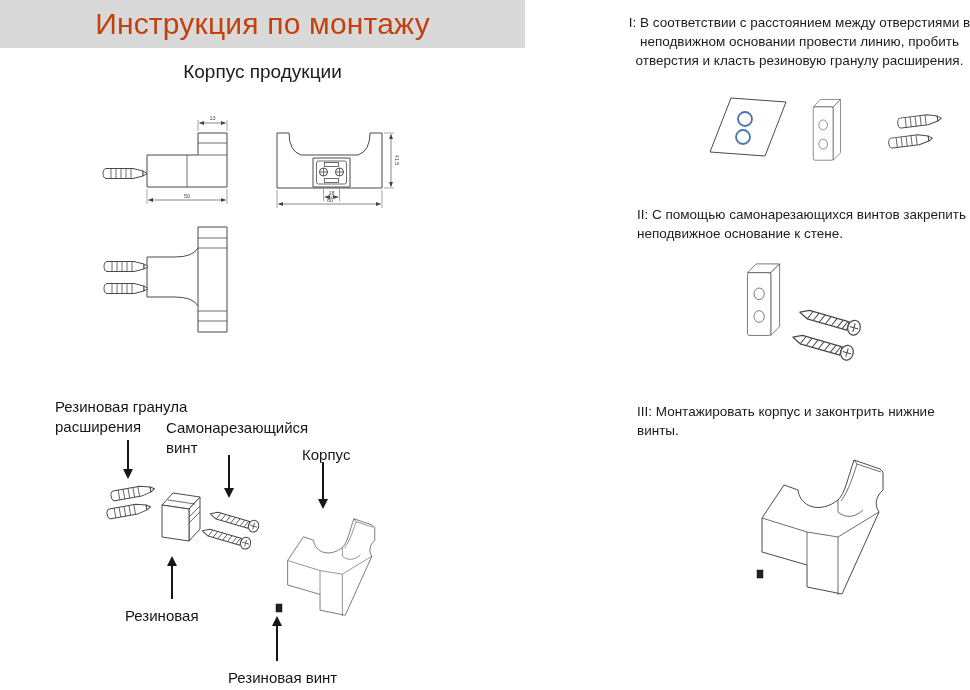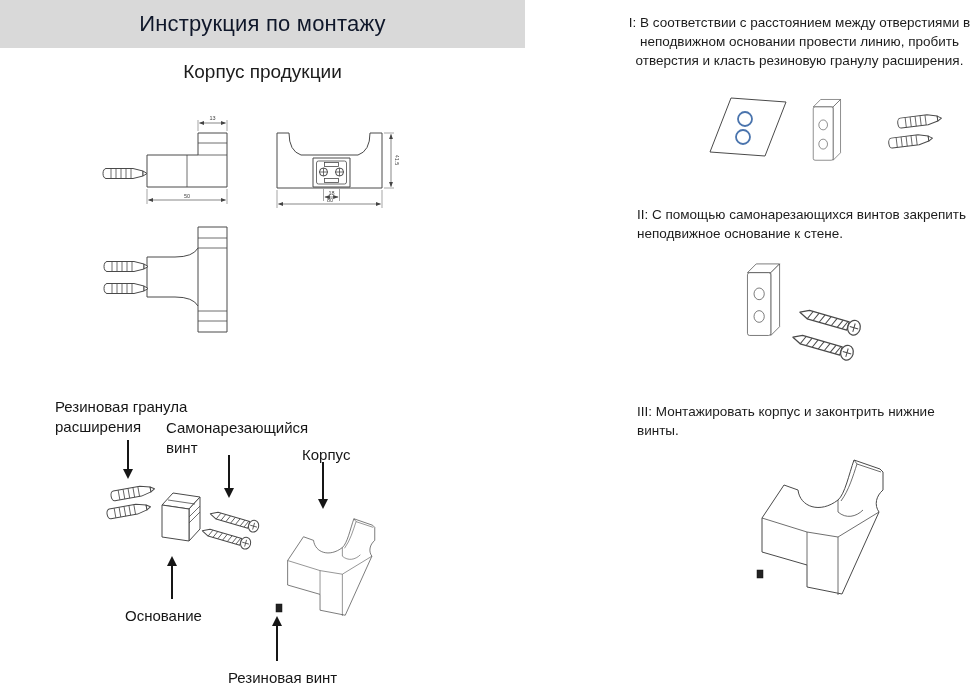--- a/index.html
+++ b/index.html
@@ -9,21 +9,21 @@
     font-family:"Liberation Sans", sans-serif; color:#1f1f1f;
   }
   .abs { position:absolute; }
 
   
   .header-bar {
     left:0; top:0; width:525px; height:48px;
     background:var(--header-bg,#d9d9d9);
     display:flex; align-items:center; justify-content:center;
   }
-  .header-bar .title { font-size:22px; color:#0f172a; letter-spacing:.2px; }
+  .header-bar .title { font-size:30px; color:#c2410c; letter-spacing:.2px; }
   .section-title {
     left:0; top:61px; width:525px; text-align:center;
     font-size:19px; color:#1c1c1c;
   }
 
   
   svg { display:block; }
   .draw   { fill:#fff; stroke:var(--line,#4a4a4a); stroke-width:1; stroke-linejoin:round; }
   .nofill { fill:none; }
   .thin   { fill:none; stroke:var(--line,#4a4a4a); stroke-width:.8; }
@@ -156,21 +156,21 @@
     <path class="draw nofill" d="M138,148 Q133,157 115,157 H87 V197 H115 Q133,197 138,206"></path>
     <use href="#def-anchor" transform="translate(44,160)"></use>
     <use href="#def-anchor" transform="translate(44,182)"></use>
   </g>
 </svg>
 
 <div class="abs exploded">
   <div class="exp-label lbl-anchor">Резиновая гранула расширения</div>
   <div class="exp-label lbl-screw">Самонарезающийся винт</div>
   <div class="exp-label lbl-body">Корпус</div>
-  <div class="exp-label lbl-base">Основание</div>
+  <div class="exp-label lbl-base">Резиновая</div>
   <div class="exp-label lbl-lock">Резиновая винт</div>
 
   <div class="vline down a1"></div>
   <div class="vline down a2"></div>
   <div class="vline down a3"></div>
   <div class="vline up a4"></div>
   <div class="vline up a5"></div>
 
   <svg width="425" height="295" viewBox="0 0 425 295">
     <use href="#def-anchor" transform="translate(70,95) rotate(-10)"></use>

